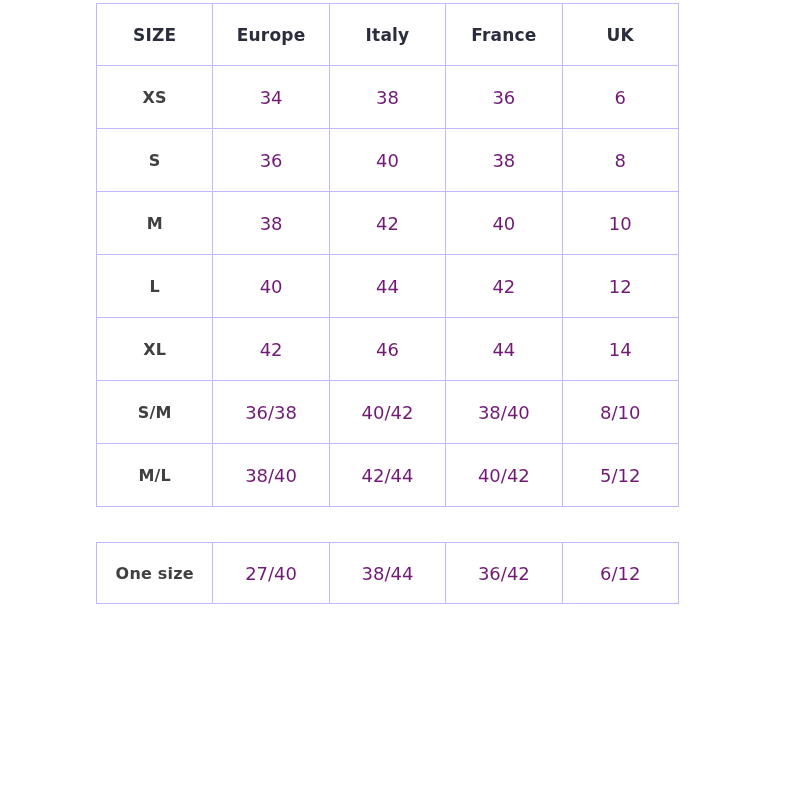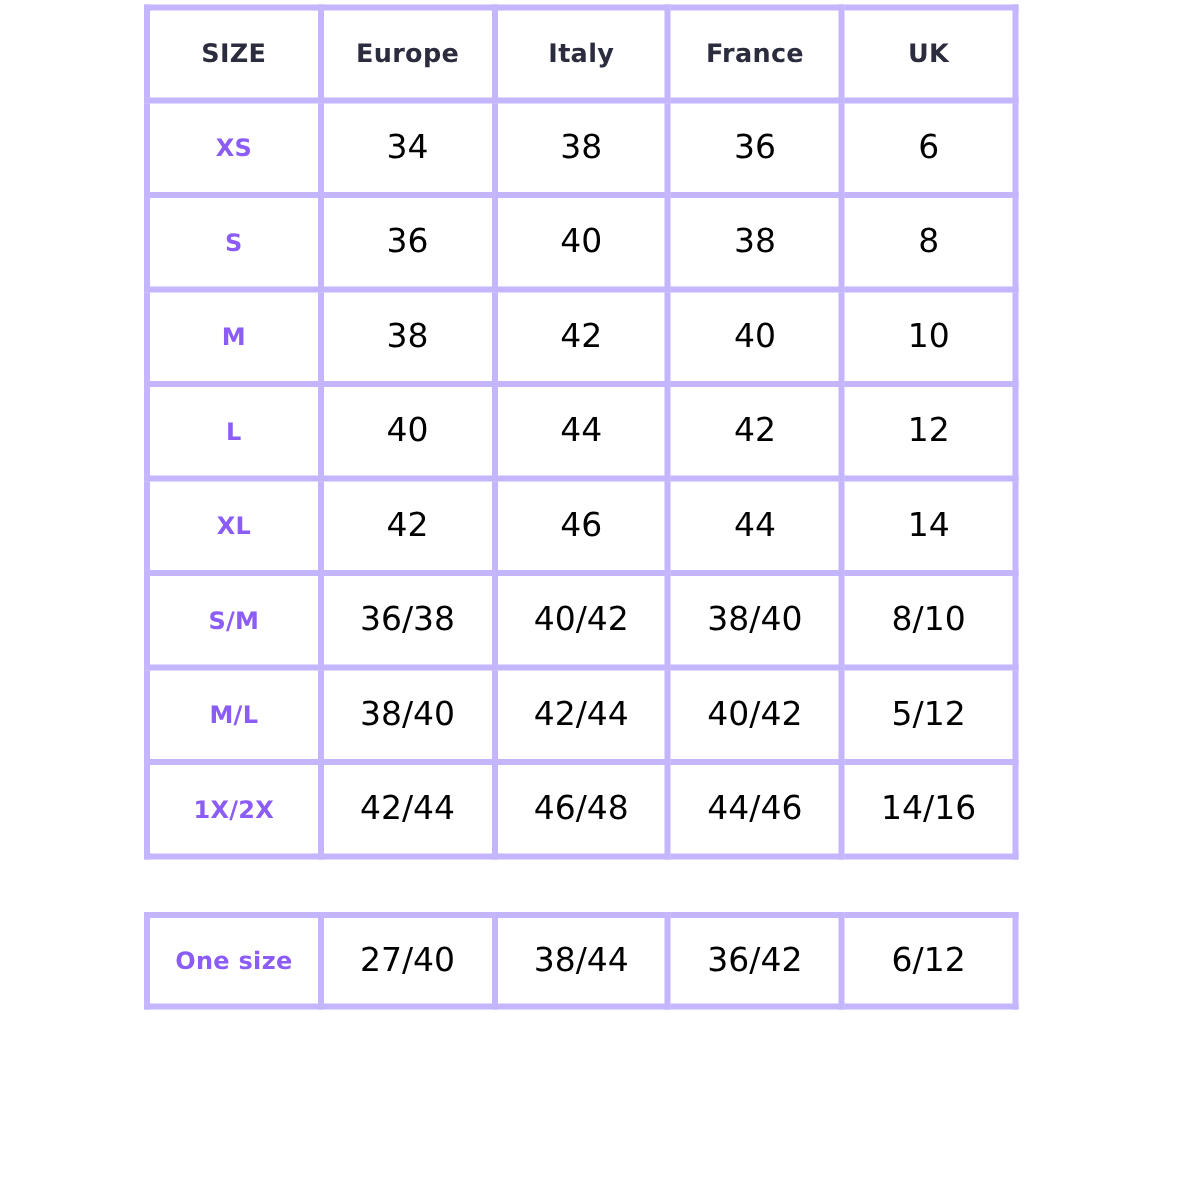--- a/index.html
+++ b/index.html
@@ -20,45 +20,45 @@
     top: 3px;
     width: 583px;
   }
   table {
     border-collapse: collapse;
     width: 100%;
     table-layout: fixed;
     background: #ffffff;
   }
   th, td {
-    border: 4px solid #c4b5fd;
+    border: 1px solid #c4b5fd;
     text-align: center;
     vertical-align: middle;
     padding: 0;
     background: #ffffff;
   }
   thead tr { height: 62px; }
   .main-table tbody tr { height: 63px; }
   .special-table tbody tr { height: 61px; padding-left: 40px; }
   thead th {
     font-size: 17px;
     font-weight: bold;
     color: #2b2c3e;
     letter-spacing: 0.2px;
   }
   td.size-cell {
     font-size: 16px;
     font-weight: bold;
-    color: #8b5cf6;
+    color: #404040;
     letter-spacing: 0.2px;
   }
   td.value-cell {
-    font-size: 22px;
+    font-size: 18px;
     font-weight: normal;
-    color: #000000;
+    color: #701a75;
   }
   .special-table-wrap {
     margin-top: 35px;
   }
 </style>
 </head>
 <body>
 
 <div class="chart-wrap">
 
@@ -115,27 +115,20 @@
           <td class="value-cell">38/40</td>
           <td class="value-cell">8/10</td>
         </tr>
         <tr>
           <td class="size-cell">M/L</td>
           <td class="value-cell">38/40</td>
           <td class="value-cell">42/44</td>
           <td class="value-cell">40/42</td>
           <td class="value-cell">5/12</td>
         </tr>
-        <tr>
-          <td class="size-cell">1X/2X</td>
-          <td class="value-cell">42/44</td>
-          <td class="value-cell">46/48</td>
-          <td class="value-cell">44/46</td>
-          <td class="value-cell">14/16</td>
-        </tr>
       </tbody>
   </table>
 
   <div class="special-table-wrap">
     <table class="special-table">
       <tbody id="special-table-body">
           <tr>
             <td class="size-cell">One size</td>
             <td class="value-cell">27/40</td>
             <td class="value-cell">38/44</td>

